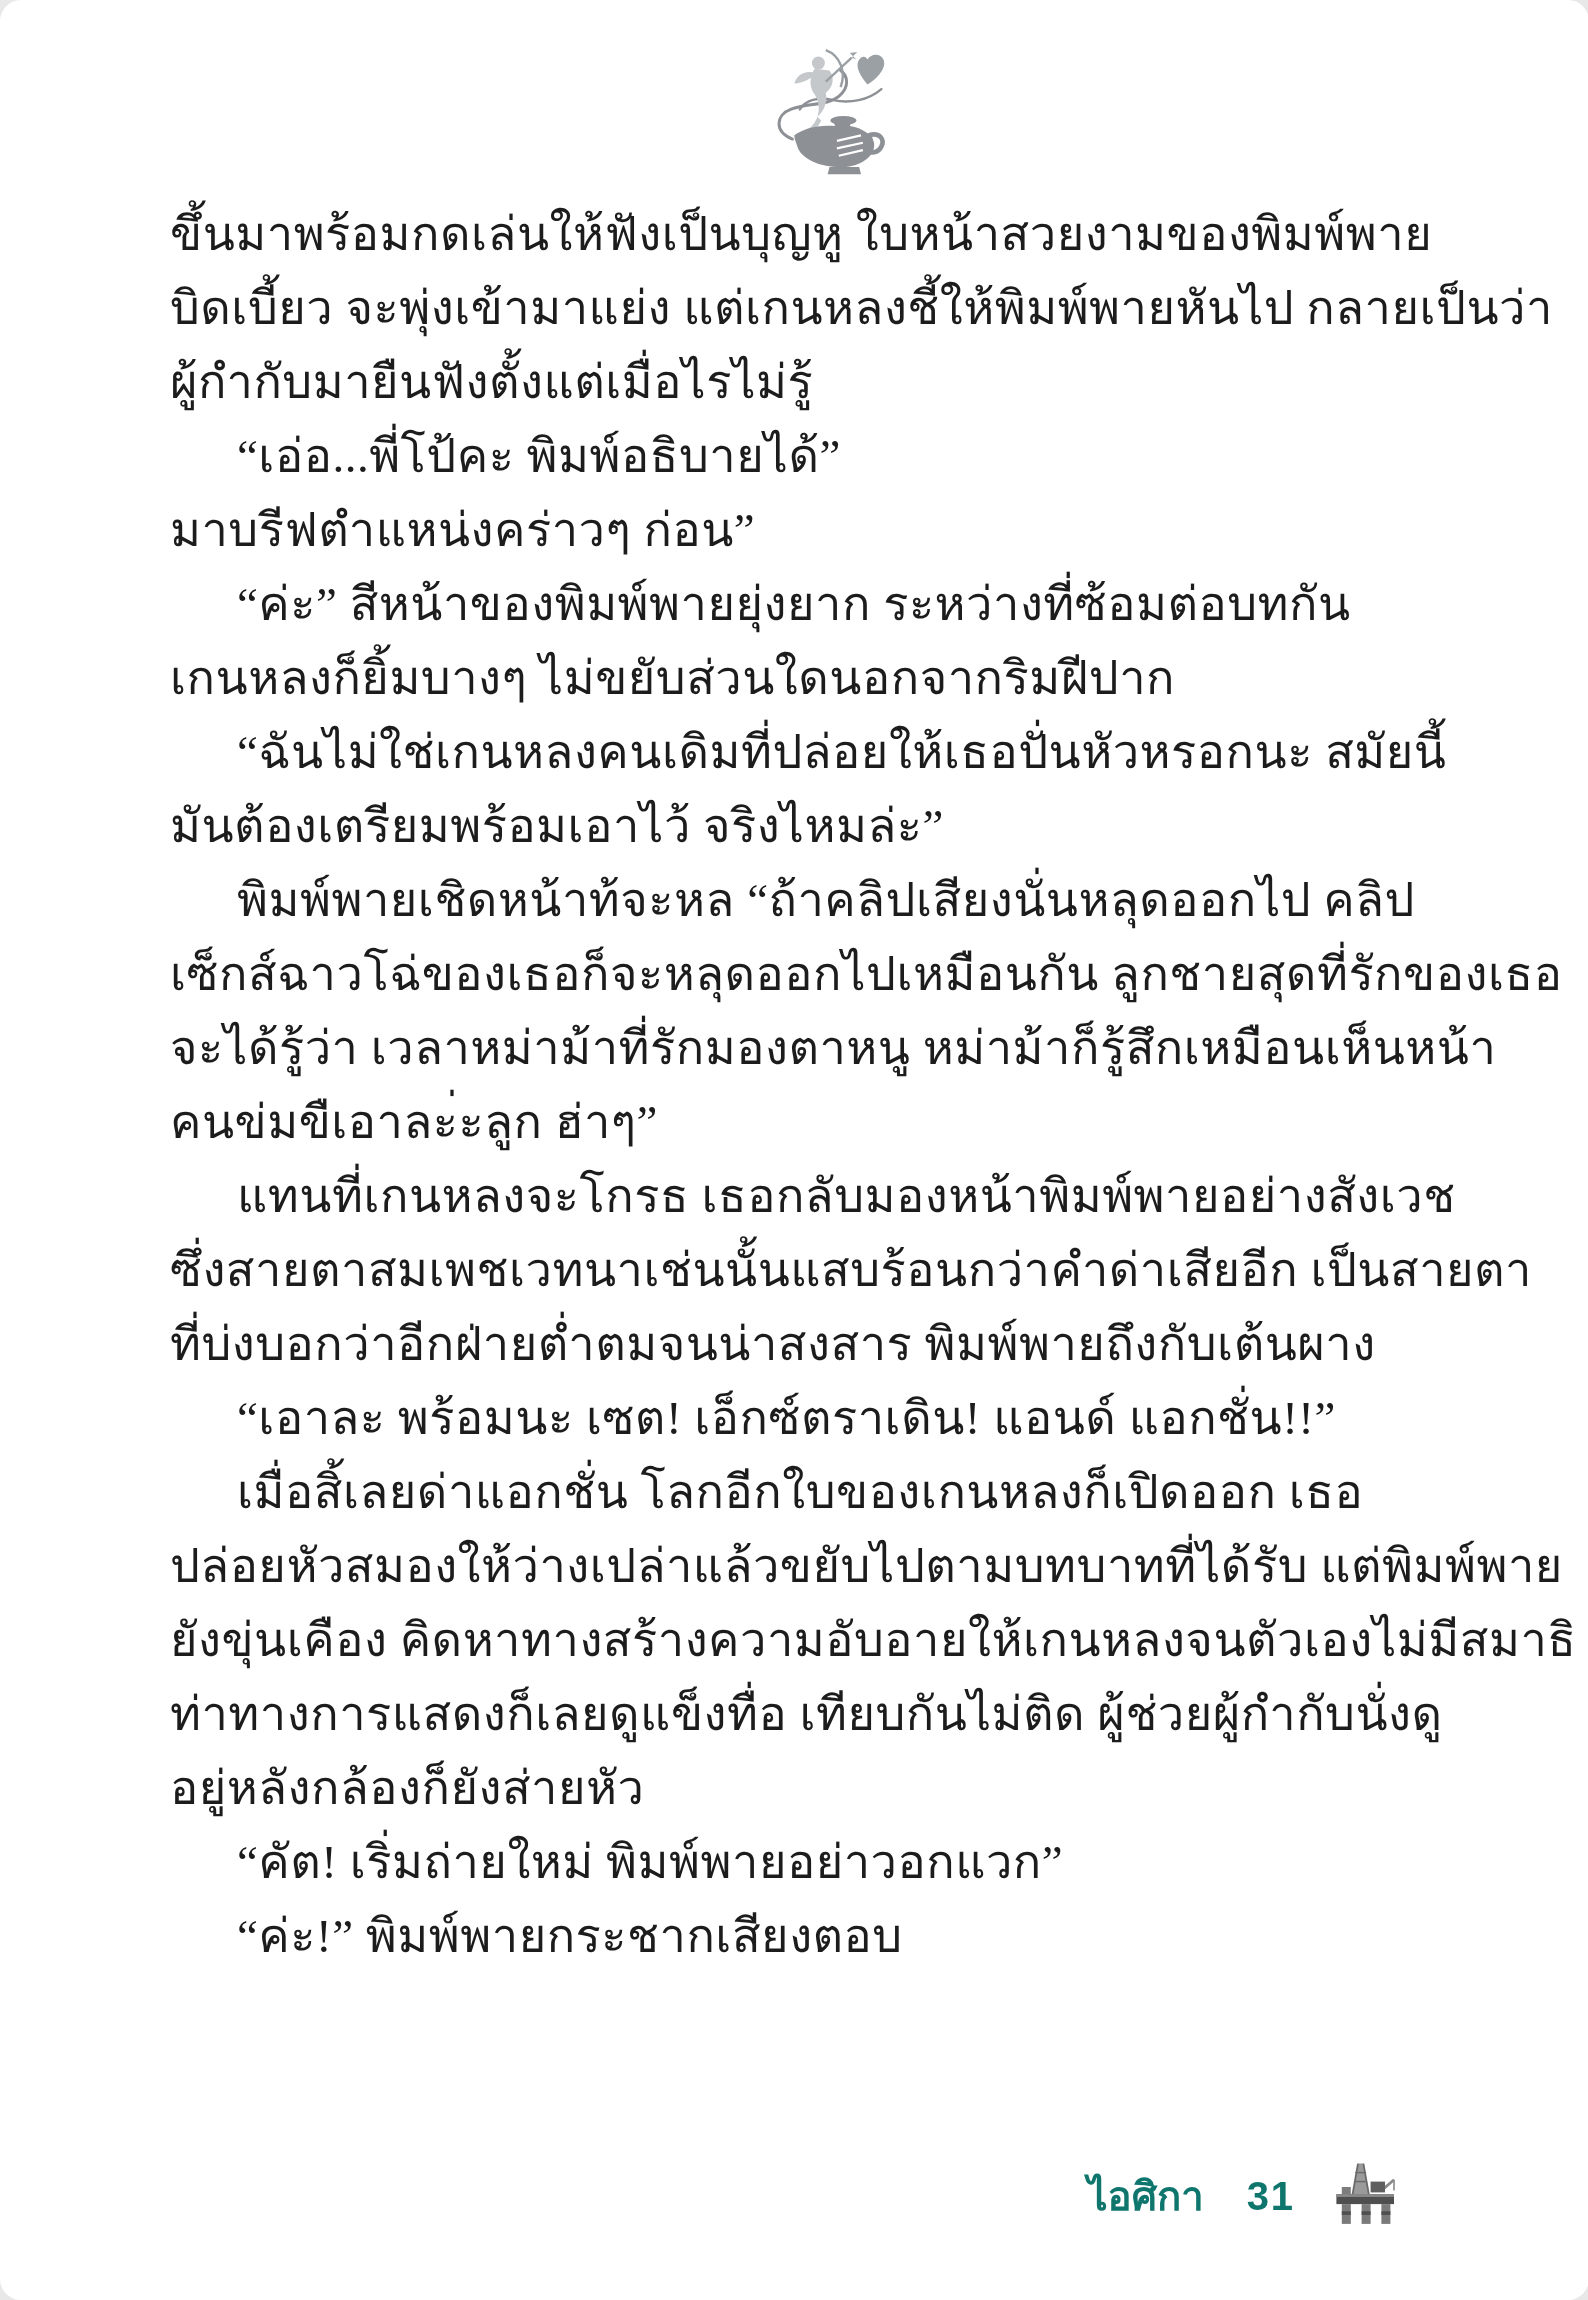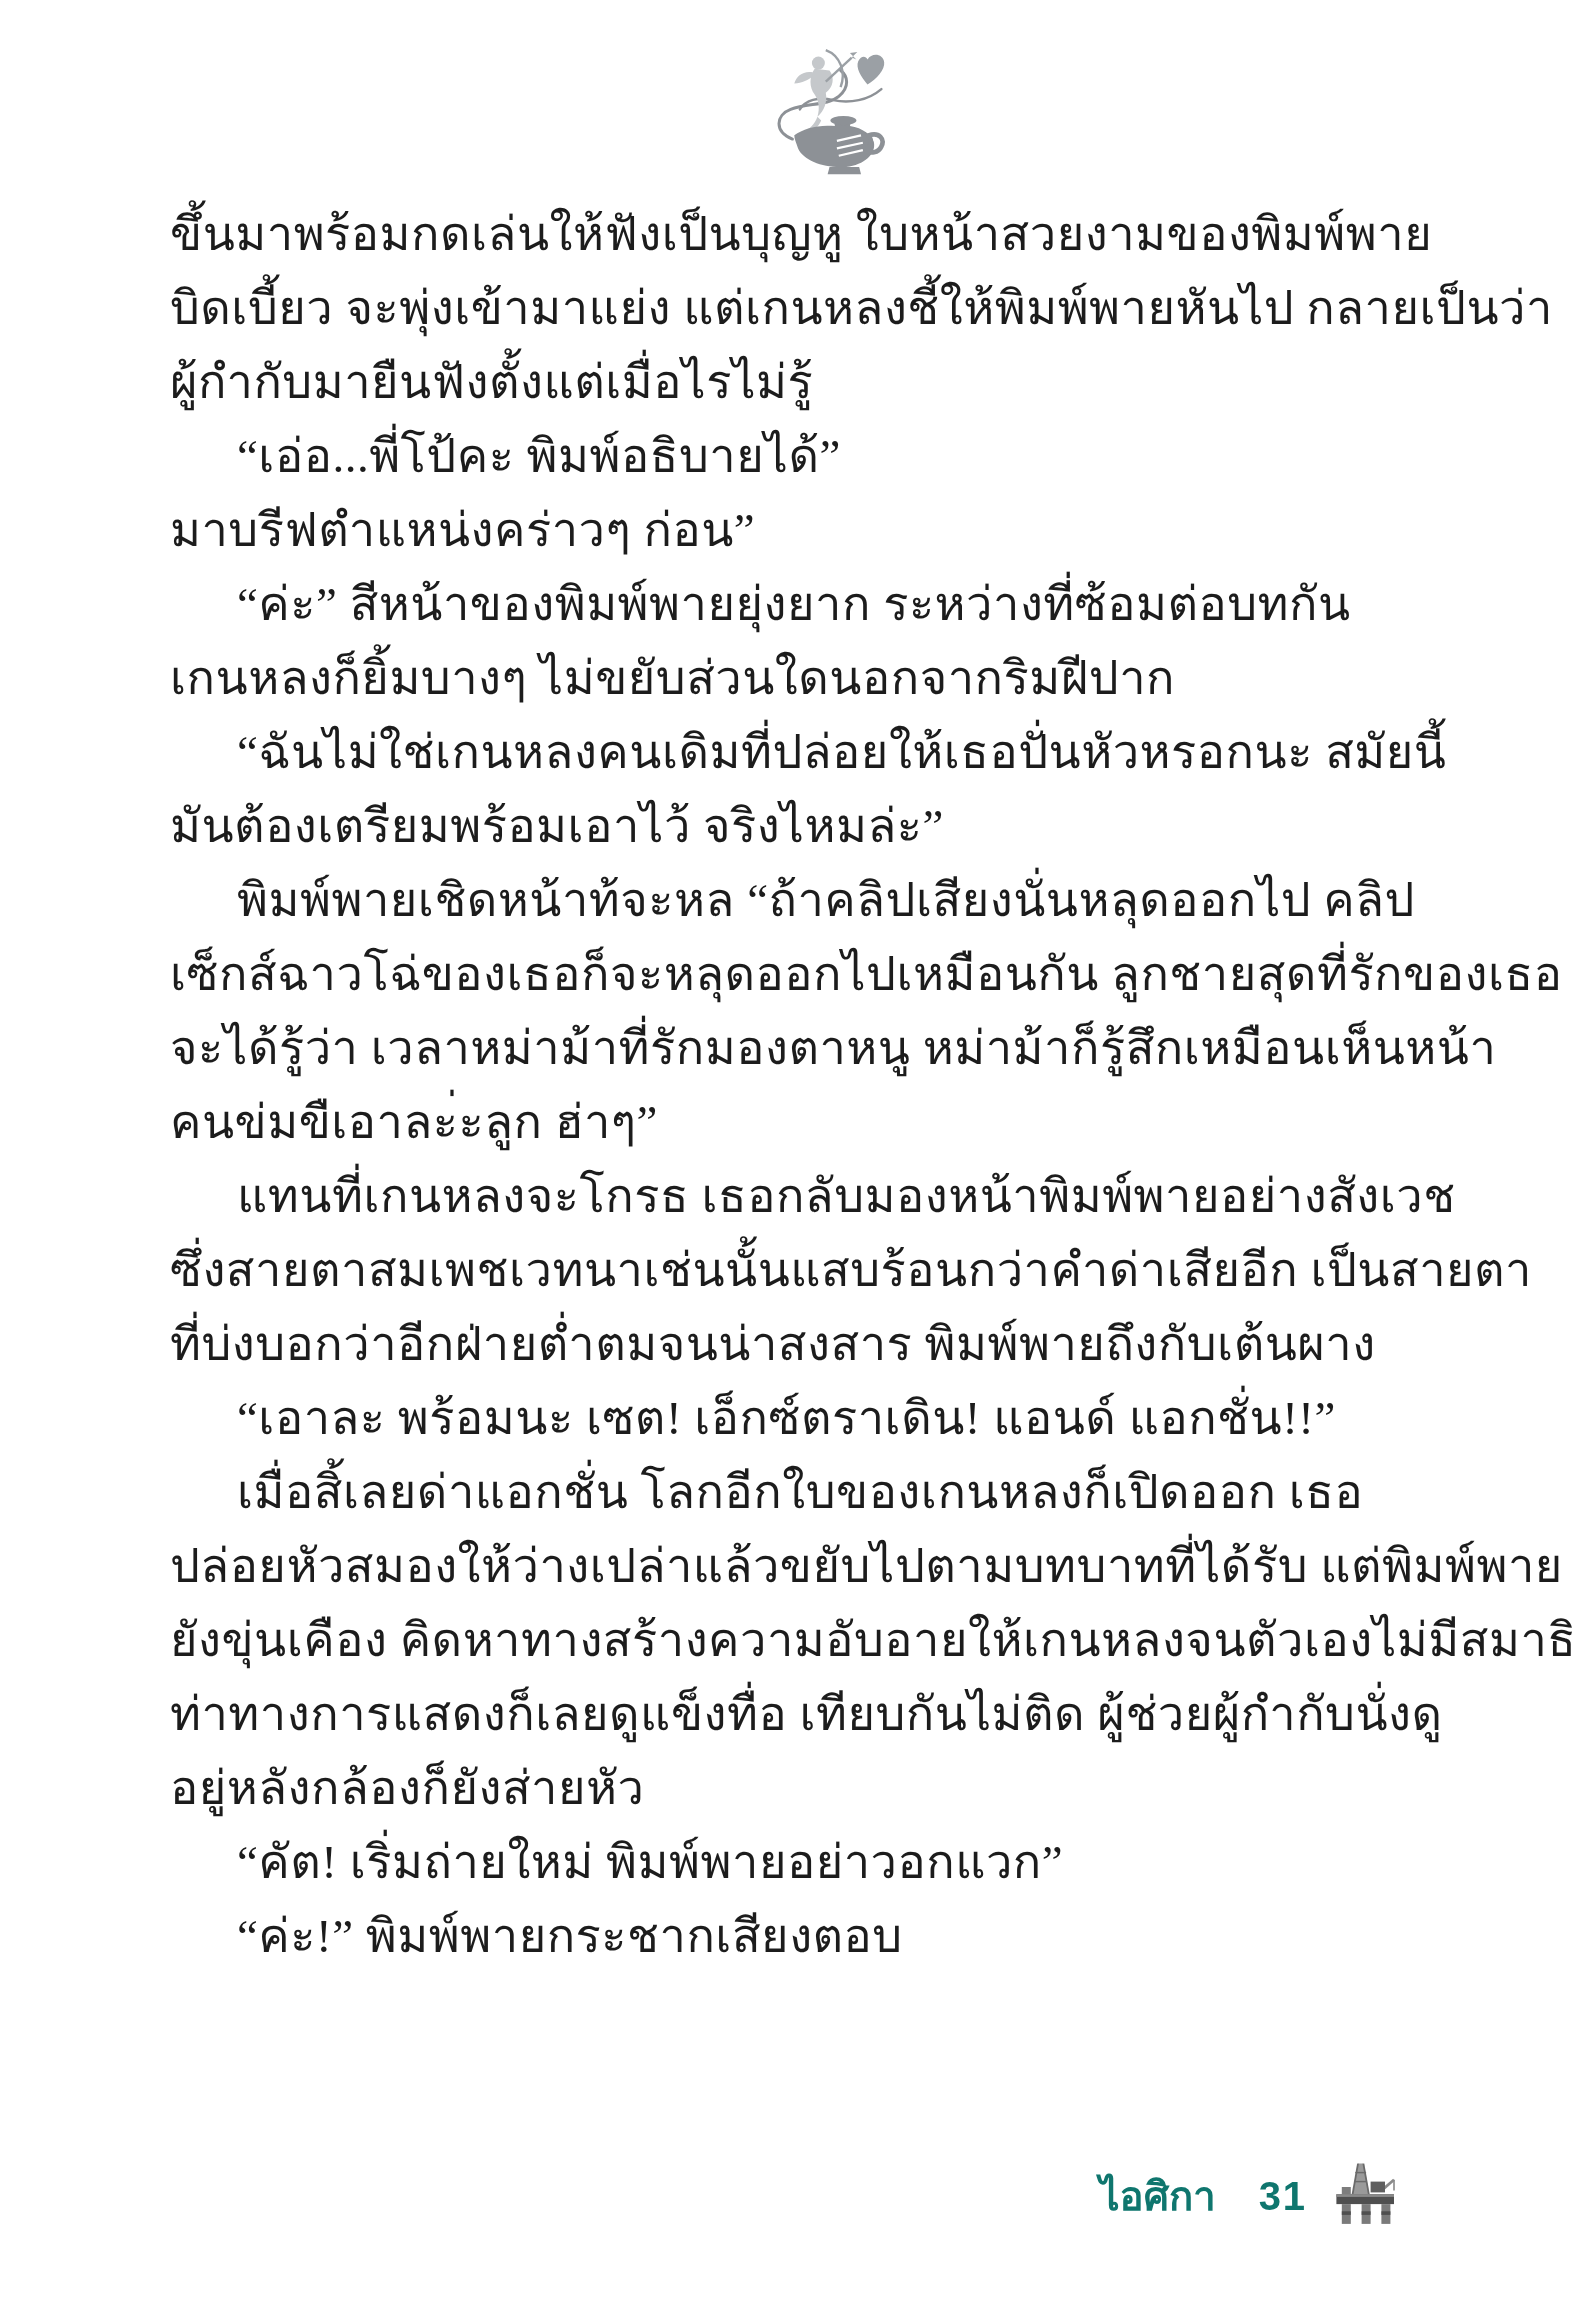--- a/index.html
+++ b/index.html
@@ -8,20 +8,21 @@
     background: #e8e8e8;
   }
   .page {
     position: relative;
     width: 1589px;
     height: 2300px;
     margin: 0 auto;
     background: #ffffff;
     overflow: hidden;
     font-family: "Liberation Serif", "DejaVu Serif", serif;
+    border-radius: 21px;
   }
   .ornament {
     position: absolute;
     left: 772px;
     top: 39px;
     width: 115px;
     height: 139px;
   }
   .text-block {
     position: absolute;
@@ -46,21 +47,21 @@
     right: 186px;
     height: 74px;
     display: flex;
     align-items: center;
     font-family: "Liberation Sans", "DejaVu Sans", sans-serif;
     font-weight: 600;
     font-size: 40px;
     color: #0f766e;
   }
   .footer .book-title { margin-right: 43px; }
-  .footer .page-number { margin-right: 24px; letter-spacing: 1.9px; }
+  .footer .page-number { margin-right: 36px; letter-spacing: 1.9px; }
   .footer .rig-icon { width: 72px; height: 72px; }
 </style>
 </head>
 <body>
 
 <div class="page">
 
   <div class="ornament">
     <svg viewBox="0 0 124 150" width="115" height="139" xmlns="http://www.w3.org/2000/svg">
 

